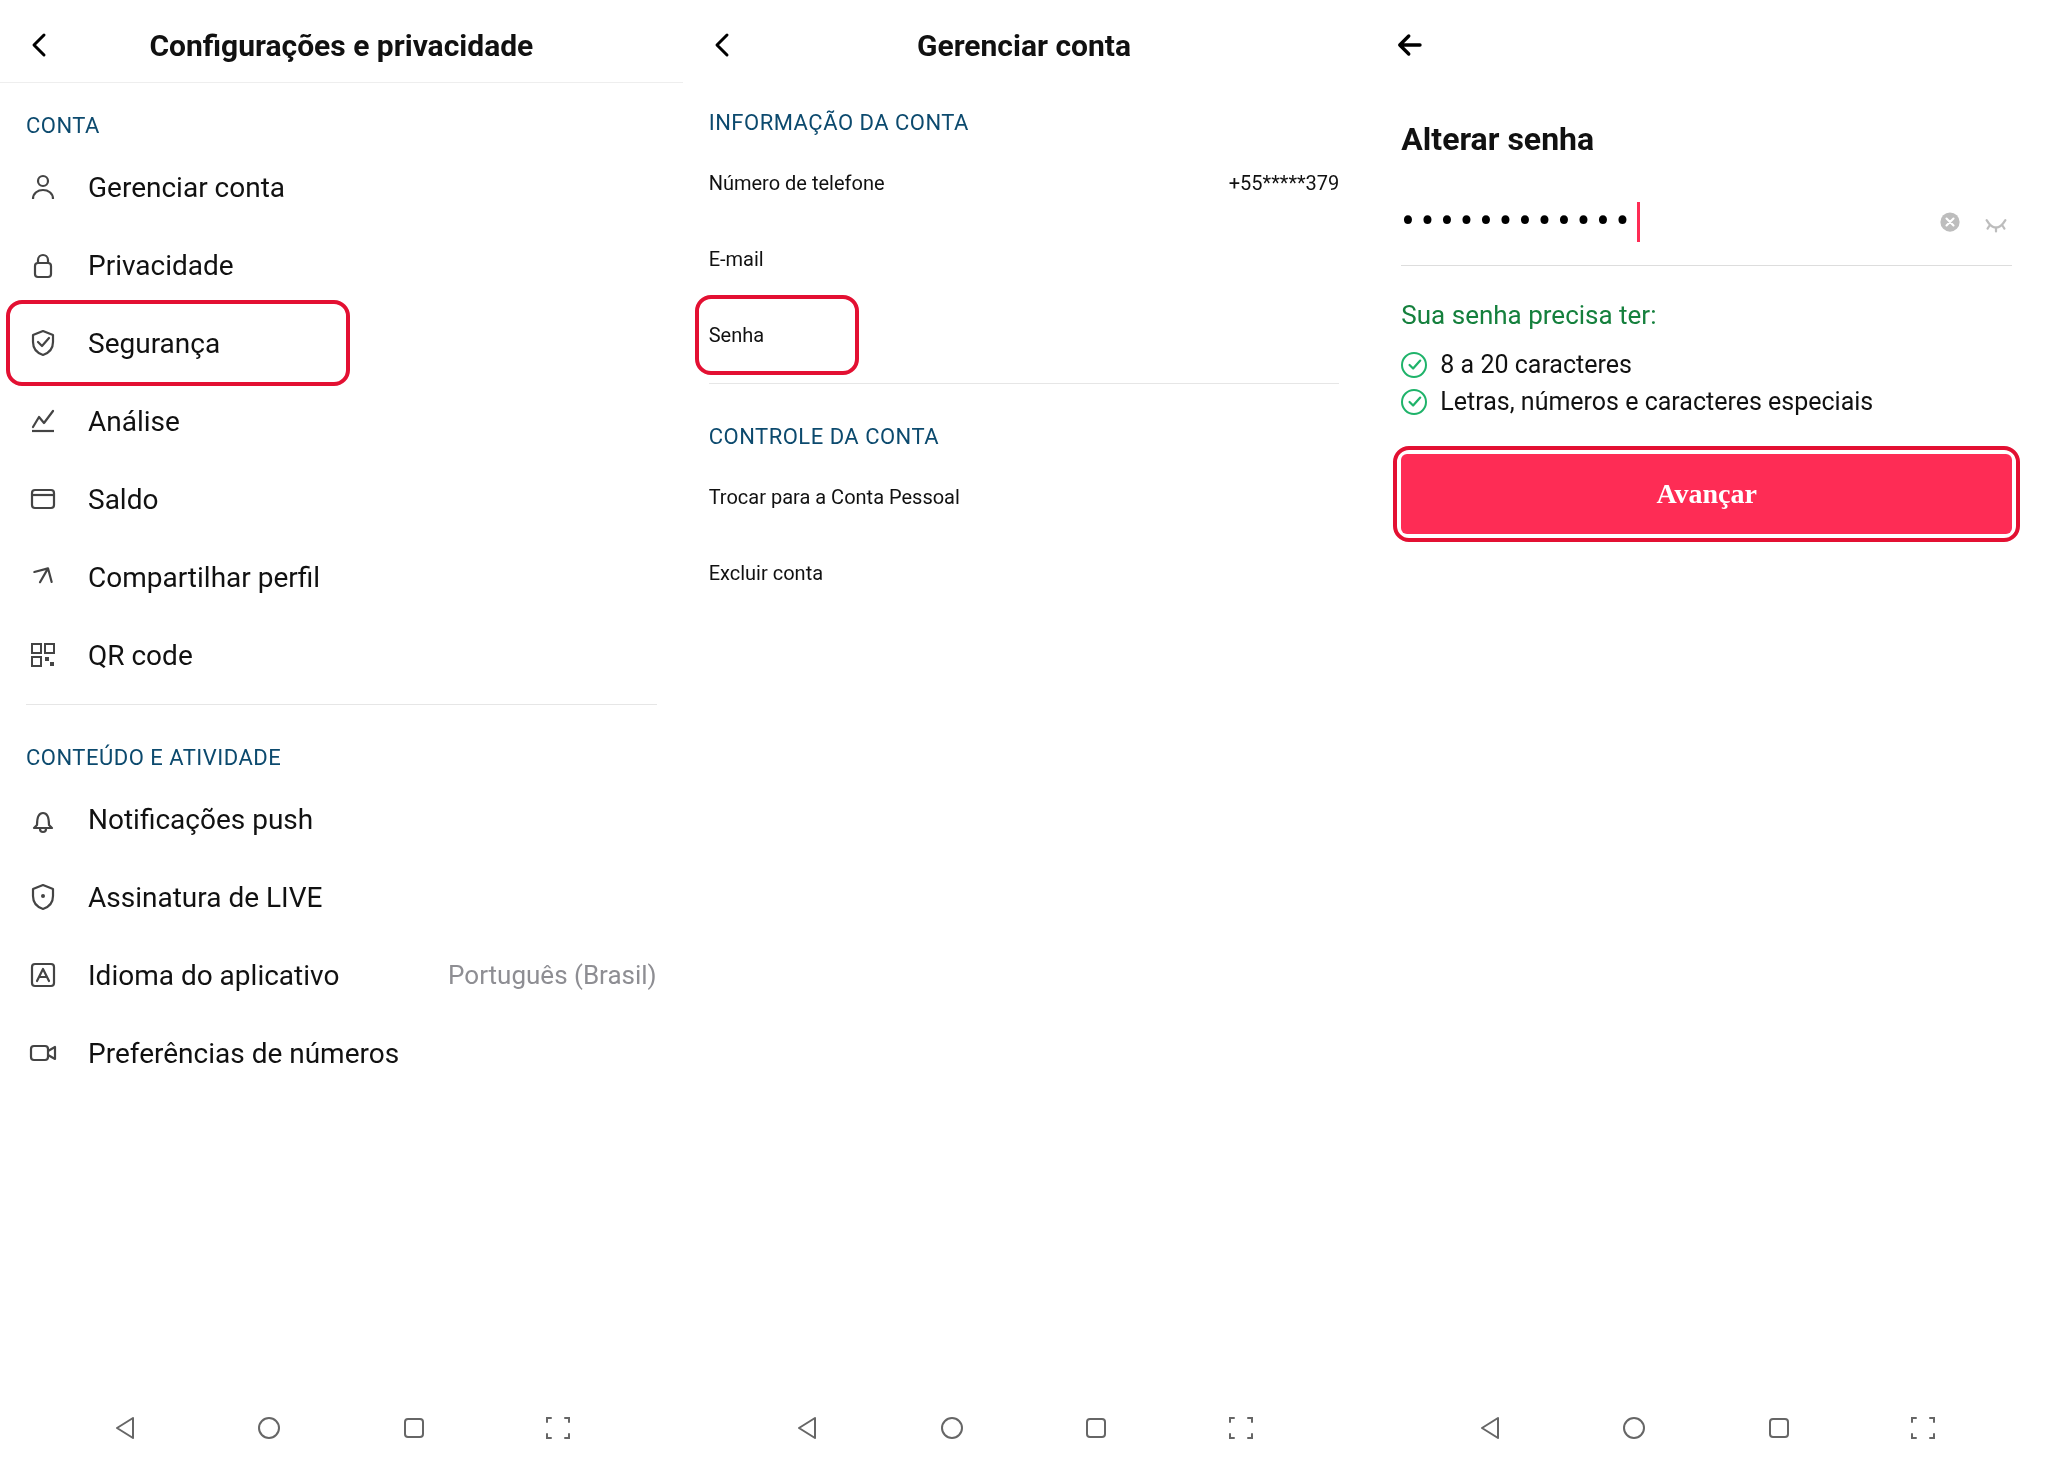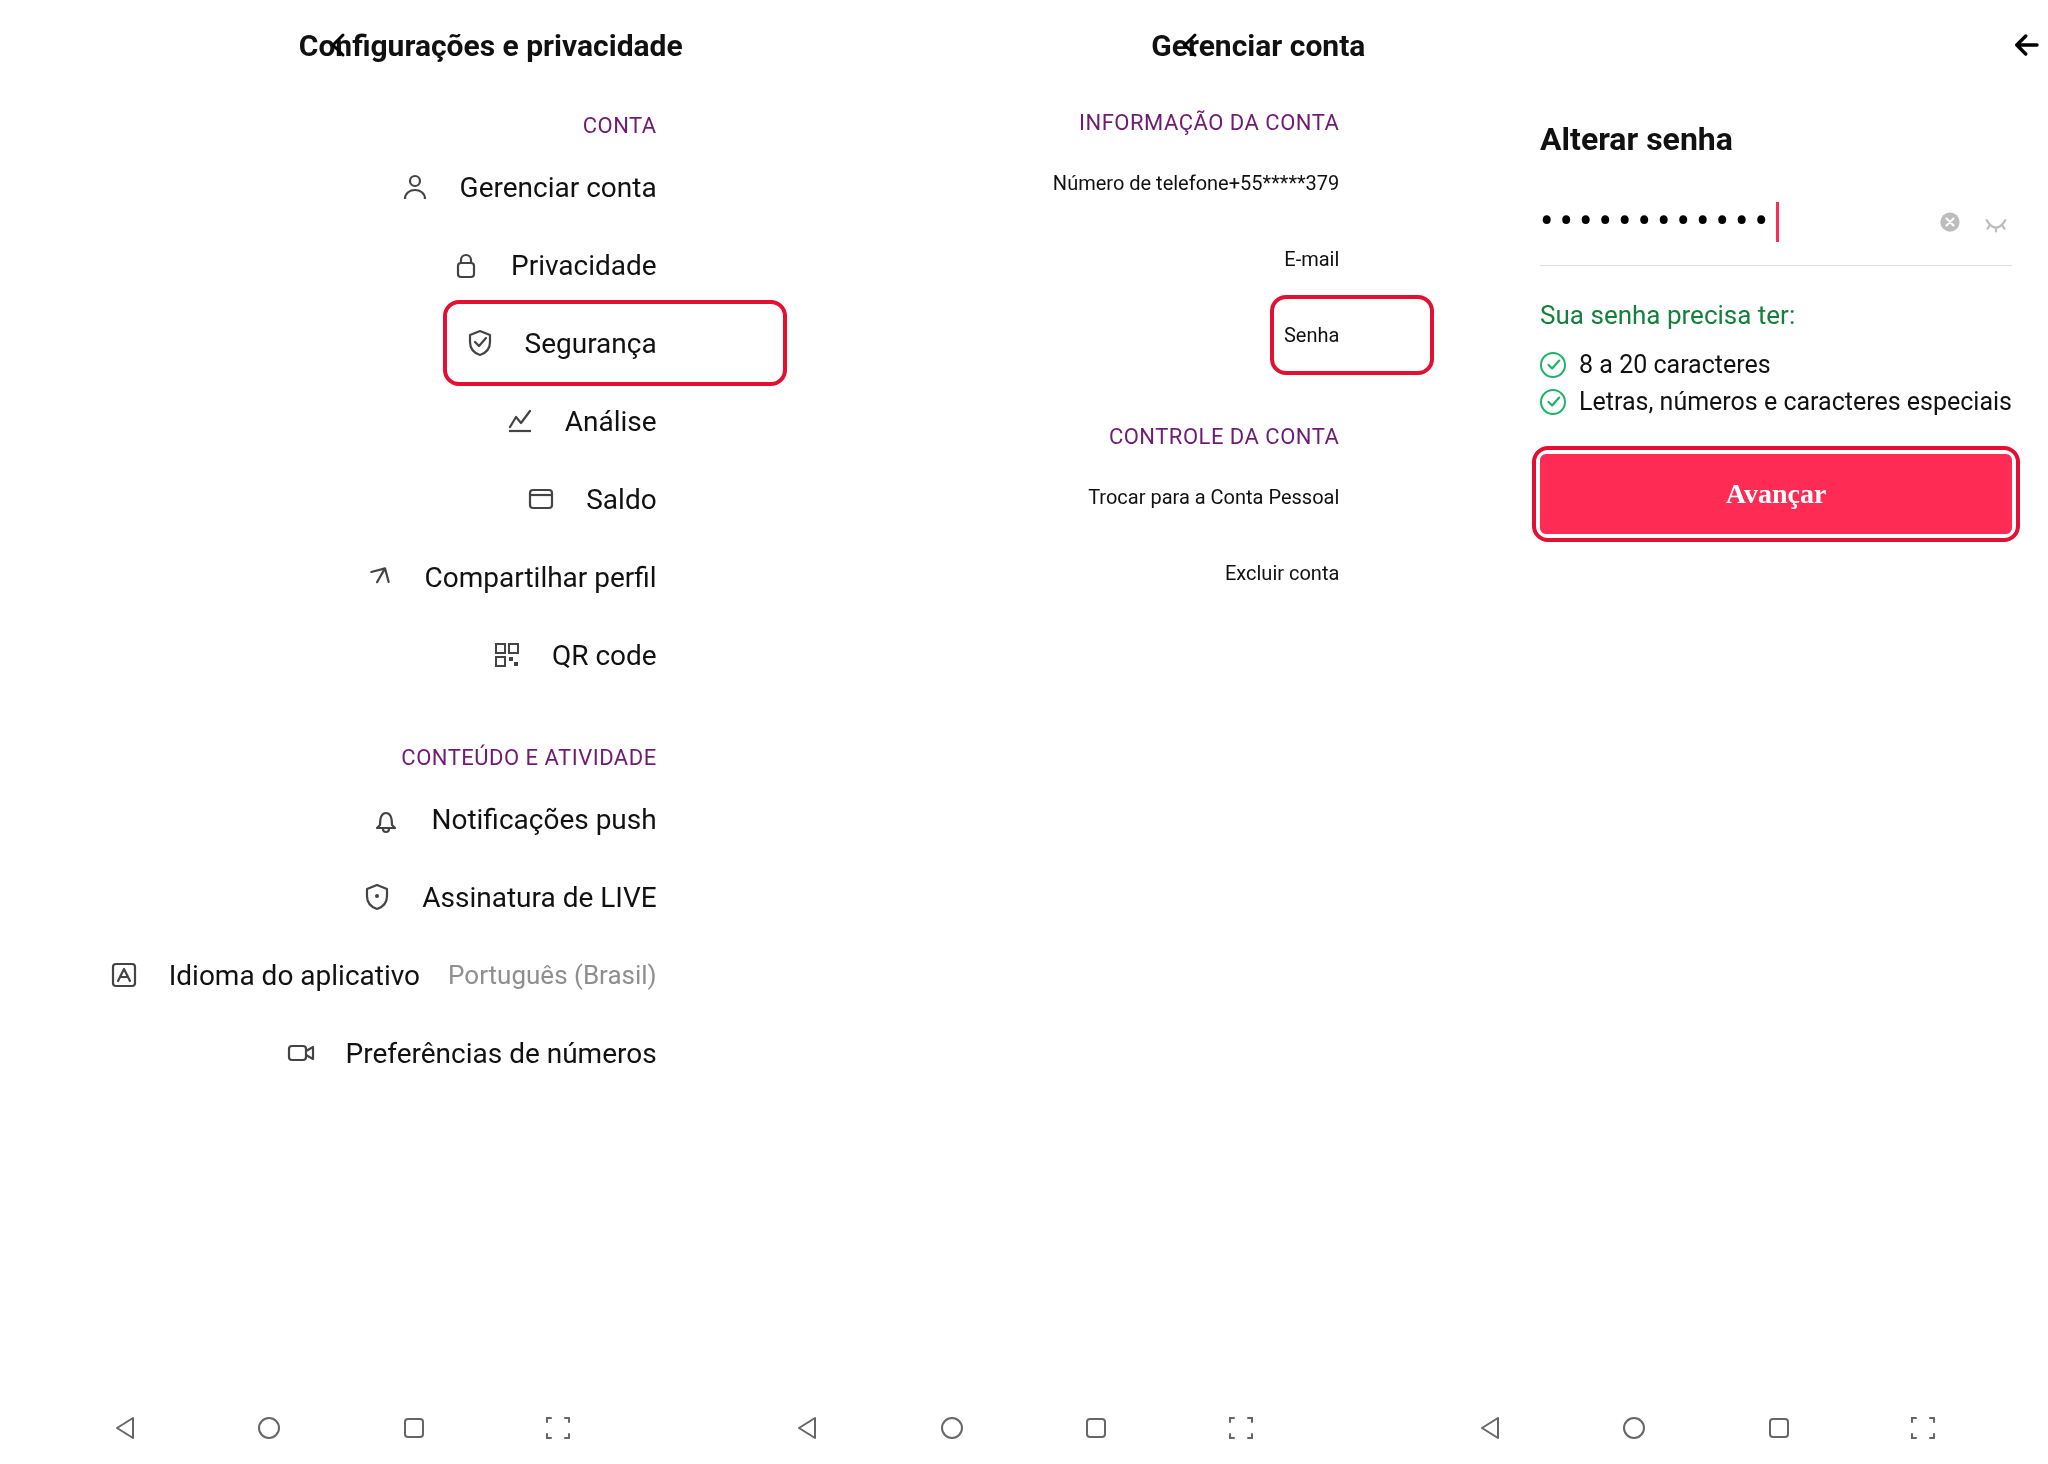--- a/index.html
+++ b/index.html
@@ -12,21 +12,20 @@
     display: flex;
     color: #111;
   }
   .screen {
     flex: 1 1 0;
     height: 100%;
     position: relative;
     display: flex;
     flex-direction: column;
     padding-top: 10px;
-    align-items: flex-end;
   }
   .header {
     height: 70px;
     display: flex;
     align-items: center;
     justify-content: center;
     position: relative;
   }
   .back-btn {
     position: absolute;
@@ -39,21 +38,21 @@
     align-items: center;
     justify-content: center;
     cursor: pointer;
   }
   .header-title {
     font-weight: 700;
     font-size: 30px;
     color: #111;
   }
   .section-header {
-    color: #701a75;
+    color: #0c4a6e;
     font-size: 22px;
     letter-spacing: 0.5px;
     padding: 30px 26px 10px 26px;
   }
   .row {
     display: flex;
     align-items: center;
     padding: 22px 26px;
     font-size: 28px;
     color: #111;

